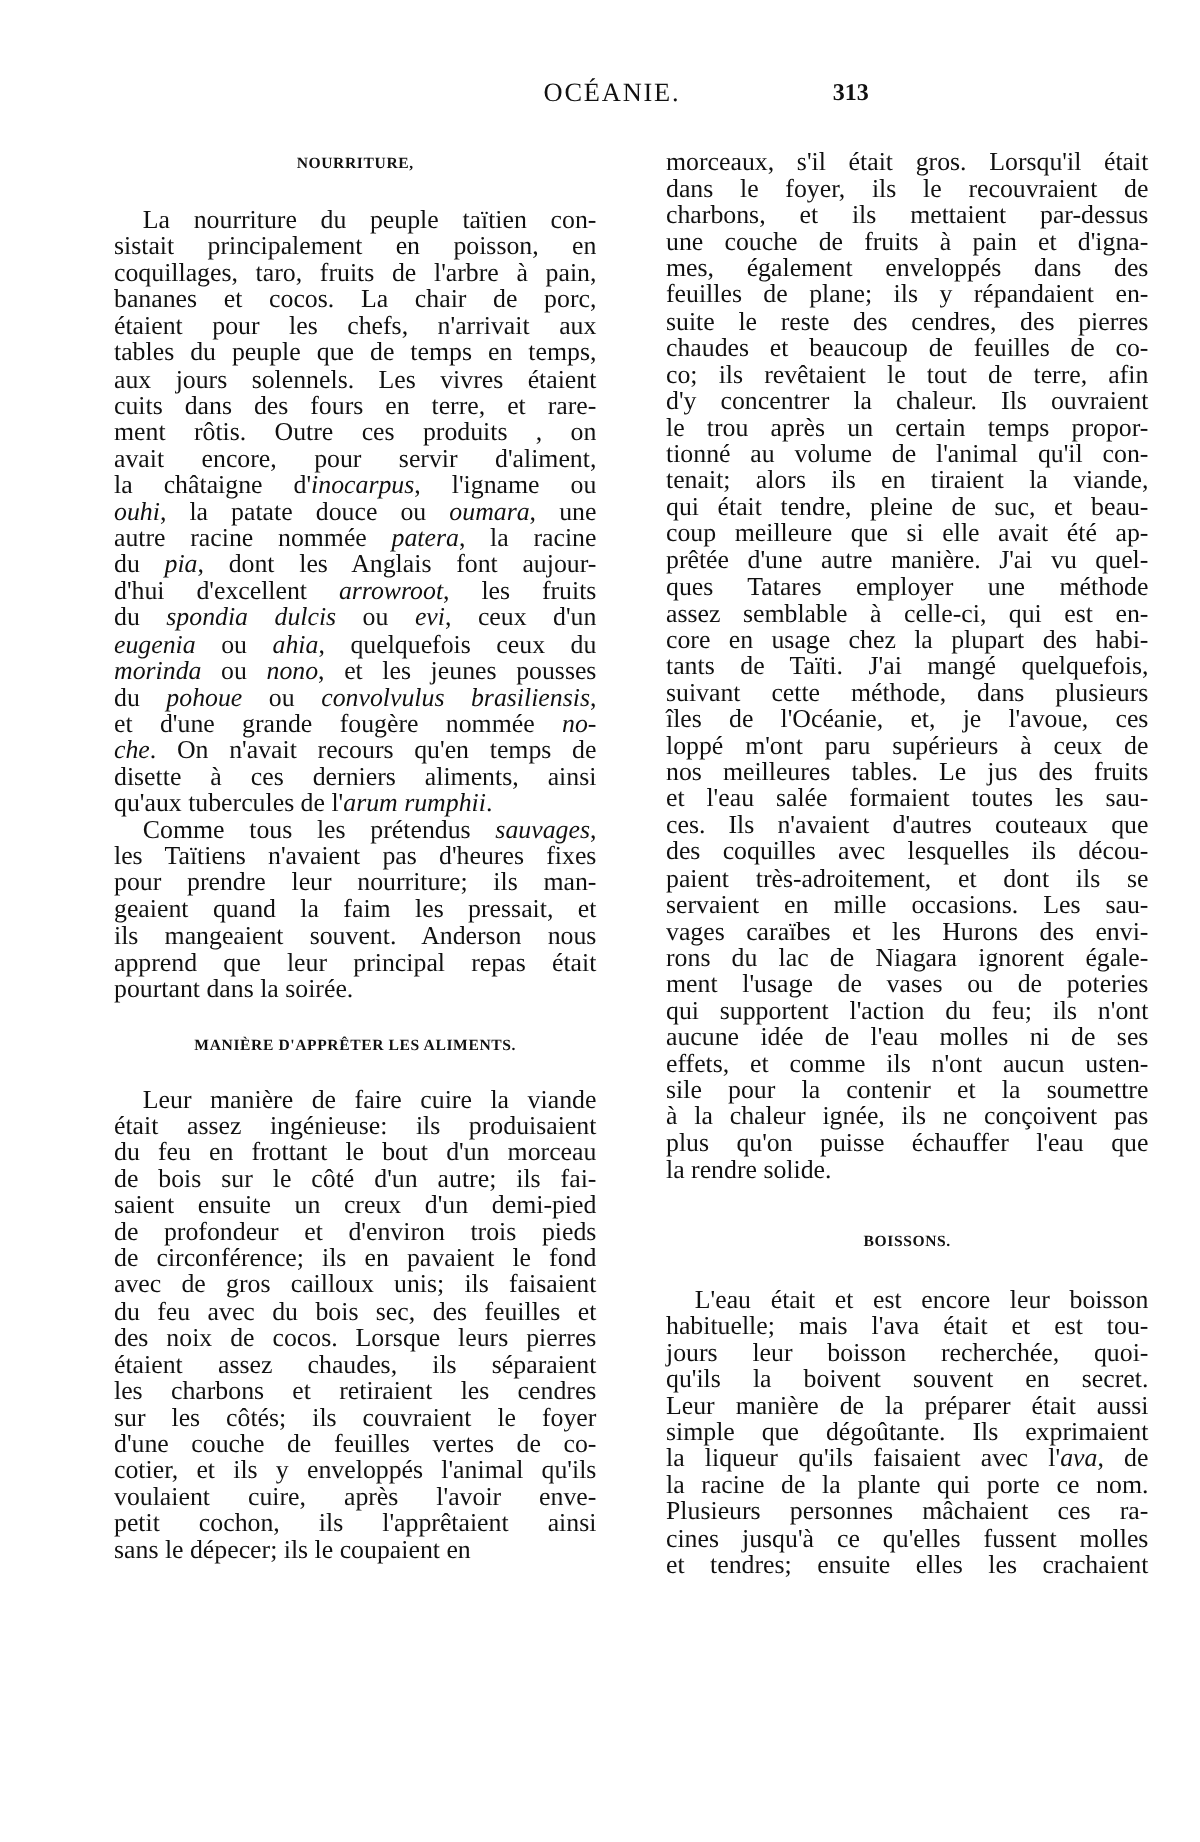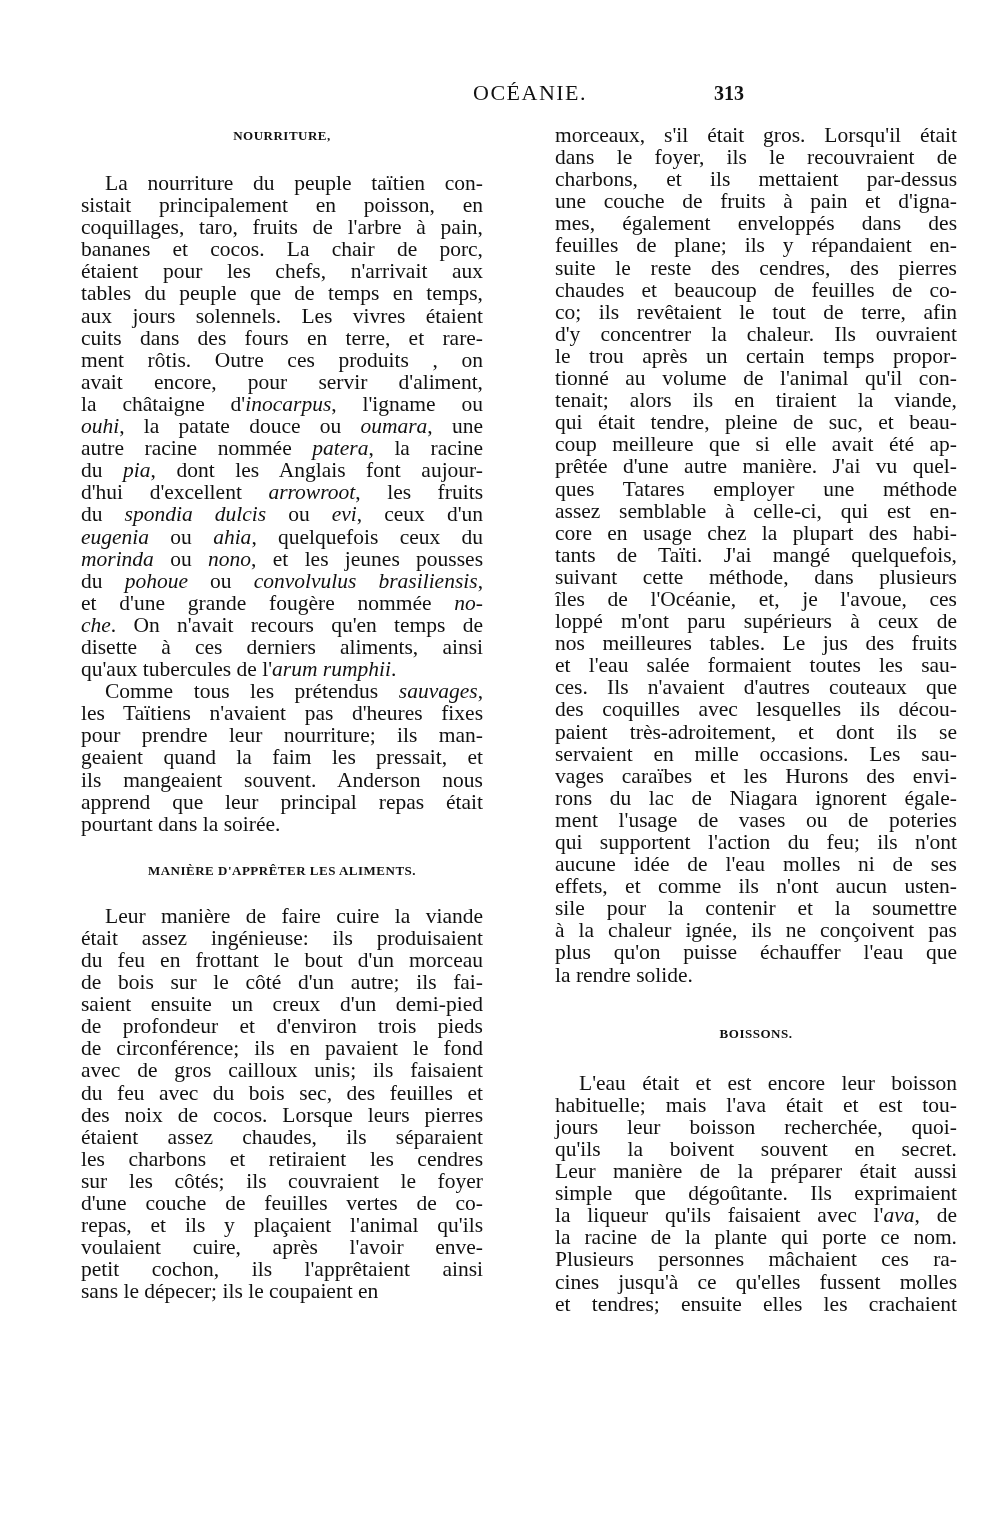--- a/index.html
+++ b/index.html
@@ -1,33 +1,33 @@
 <!DOCTYPE html>
 <html><head>
 <meta charset="utf-8">
 <style>
   html, body { margin: 0; padding: 0; background: #ffffff; }
   body {
     width: 1000px; height: 1535px; position: relative; overflow: hidden;
     font-family: "Liberation Serif", "DejaVu Serif", serif; color: #111;
   }
   .running-head {
-    position: absolute; top: 80px; left: 0; width: 794px; height: 30px; margin-left: 20px;
+    position: absolute; top: 64px; left: 0; width: 794px; height: 30px;
   }
   .running-title {
     position: absolute; left: 453px; top: 0; font-size: 22px; letter-spacing: 1.5px;
     font-weight: normal;
   }
   .folio {
     position: absolute; right: 70px; top: 2px; font-size: 20px; font-weight: bold;
   }
   .col {
     position: absolute; top: 124px; width: 402px;
   }
-  .col.left { left: 81px; top: 128px; }
+  .col.left { left: 95px; top: 128px; }
   .col.right { left: 535px; margin-left: 20px; }
   .heading {
     text-align: center; font-size: 13px; font-weight: bold; letter-spacing: 0.5px;
     font-variant: small-caps; margin: 0;
   }
   .col.left .heading.first { margin: 0 0 28px 0; }
   .heading.mid { margin: 28px 0 26px 0; }
   .col.right .heading.mid { margin: 40px 0 30px 0; }
   .line {
     font-size: 21.5px; line-height: 22.1px; white-space: nowrap;
@@ -94,21 +94,21 @@
         <span class="line">saient ensuite un creux d'un demi-pied</span>
         <span class="line">de profondeur et d'environ trois pieds</span>
         <span class="line">de circonférence; ils en pavaient le fond</span>
         <span class="line">avec de gros cailloux unis; ils faisaient</span>
         <span class="line">du feu avec du bois sec, des feuilles et</span>
         <span class="line">des noix de cocos. Lorsque leurs pierres</span>
         <span class="line">étaient assez chaudes, ils séparaient</span>
         <span class="line">les charbons et retiraient les cendres</span>
         <span class="line">sur les côtés; ils couvraient le foyer</span>
         <span class="line">d'une couche de feuilles vertes de co-</span>
-        <span class="line">repas, et ils y plaçaient l'animal qu'ils</span>
+        <span class="line">cotier, et ils y enveloppés l'animal qu'ils</span>
         <span class="line">voulaient cuire, après l'avoir enve-</span>
         <span class="line">petit cochon, ils l'apprêtaient ainsi</span>
         <span class="line last">sans le dépecer; ils le coupaient en</span>
       </div>
     </div>
 </div>
 
 <div class="col right">
   <div>
       <div class="para">

